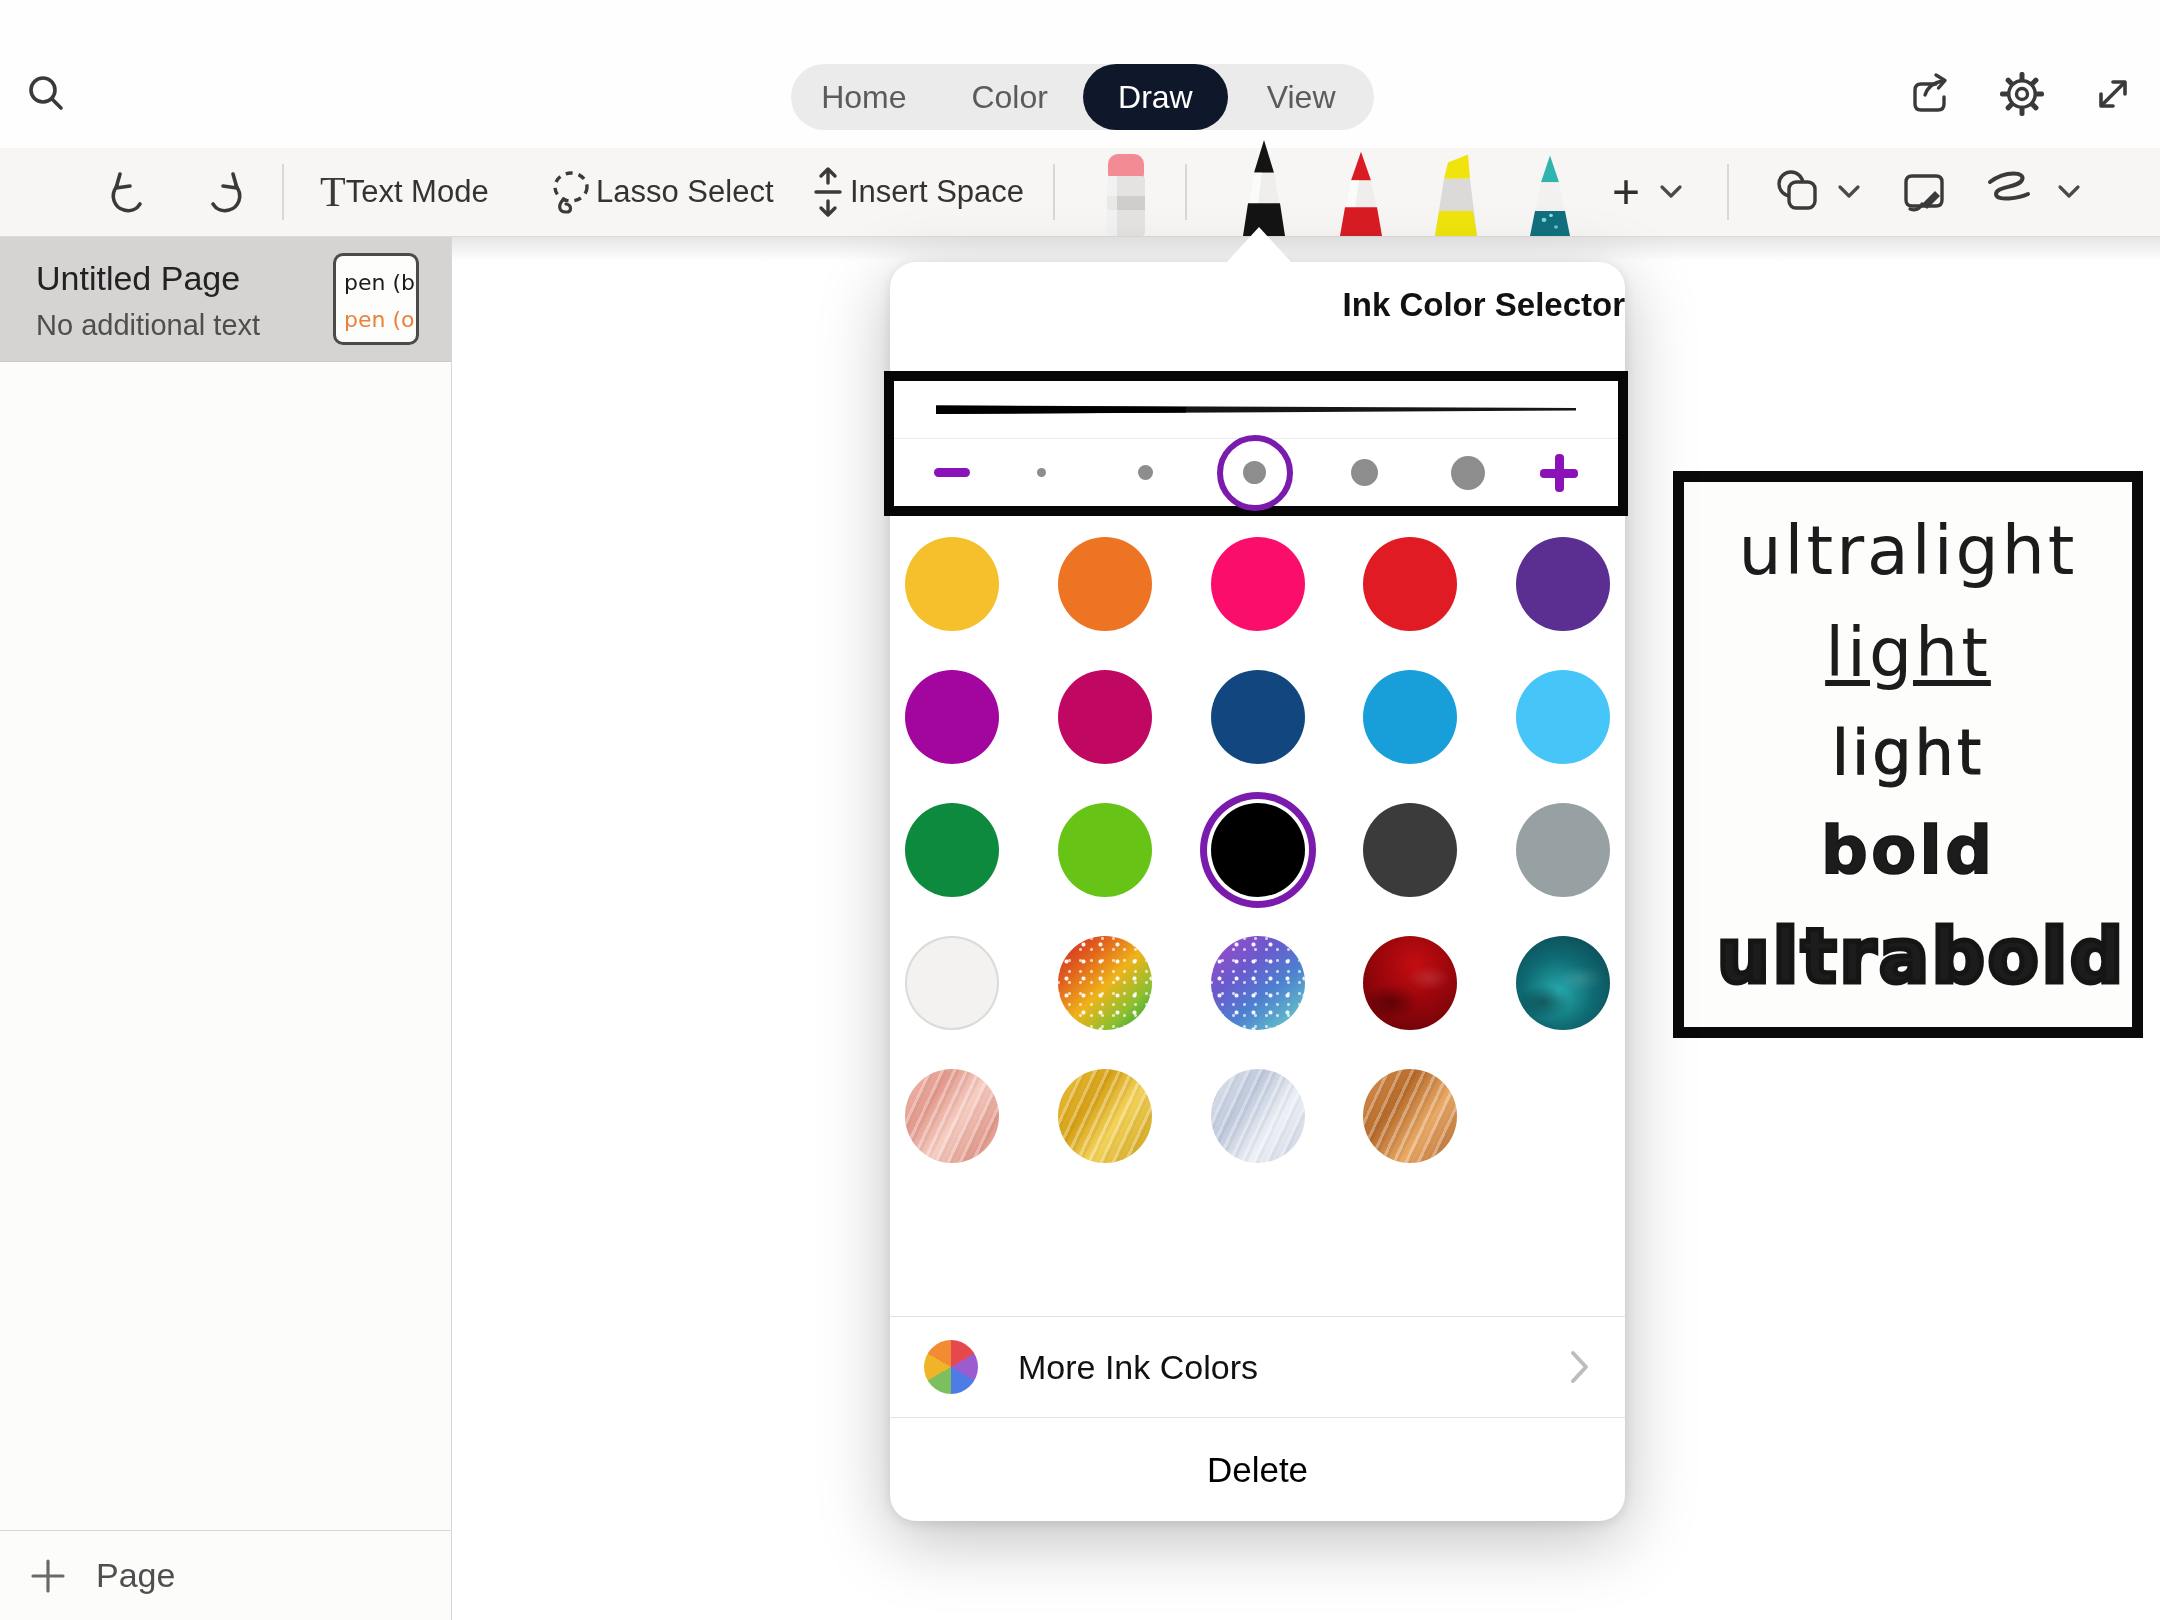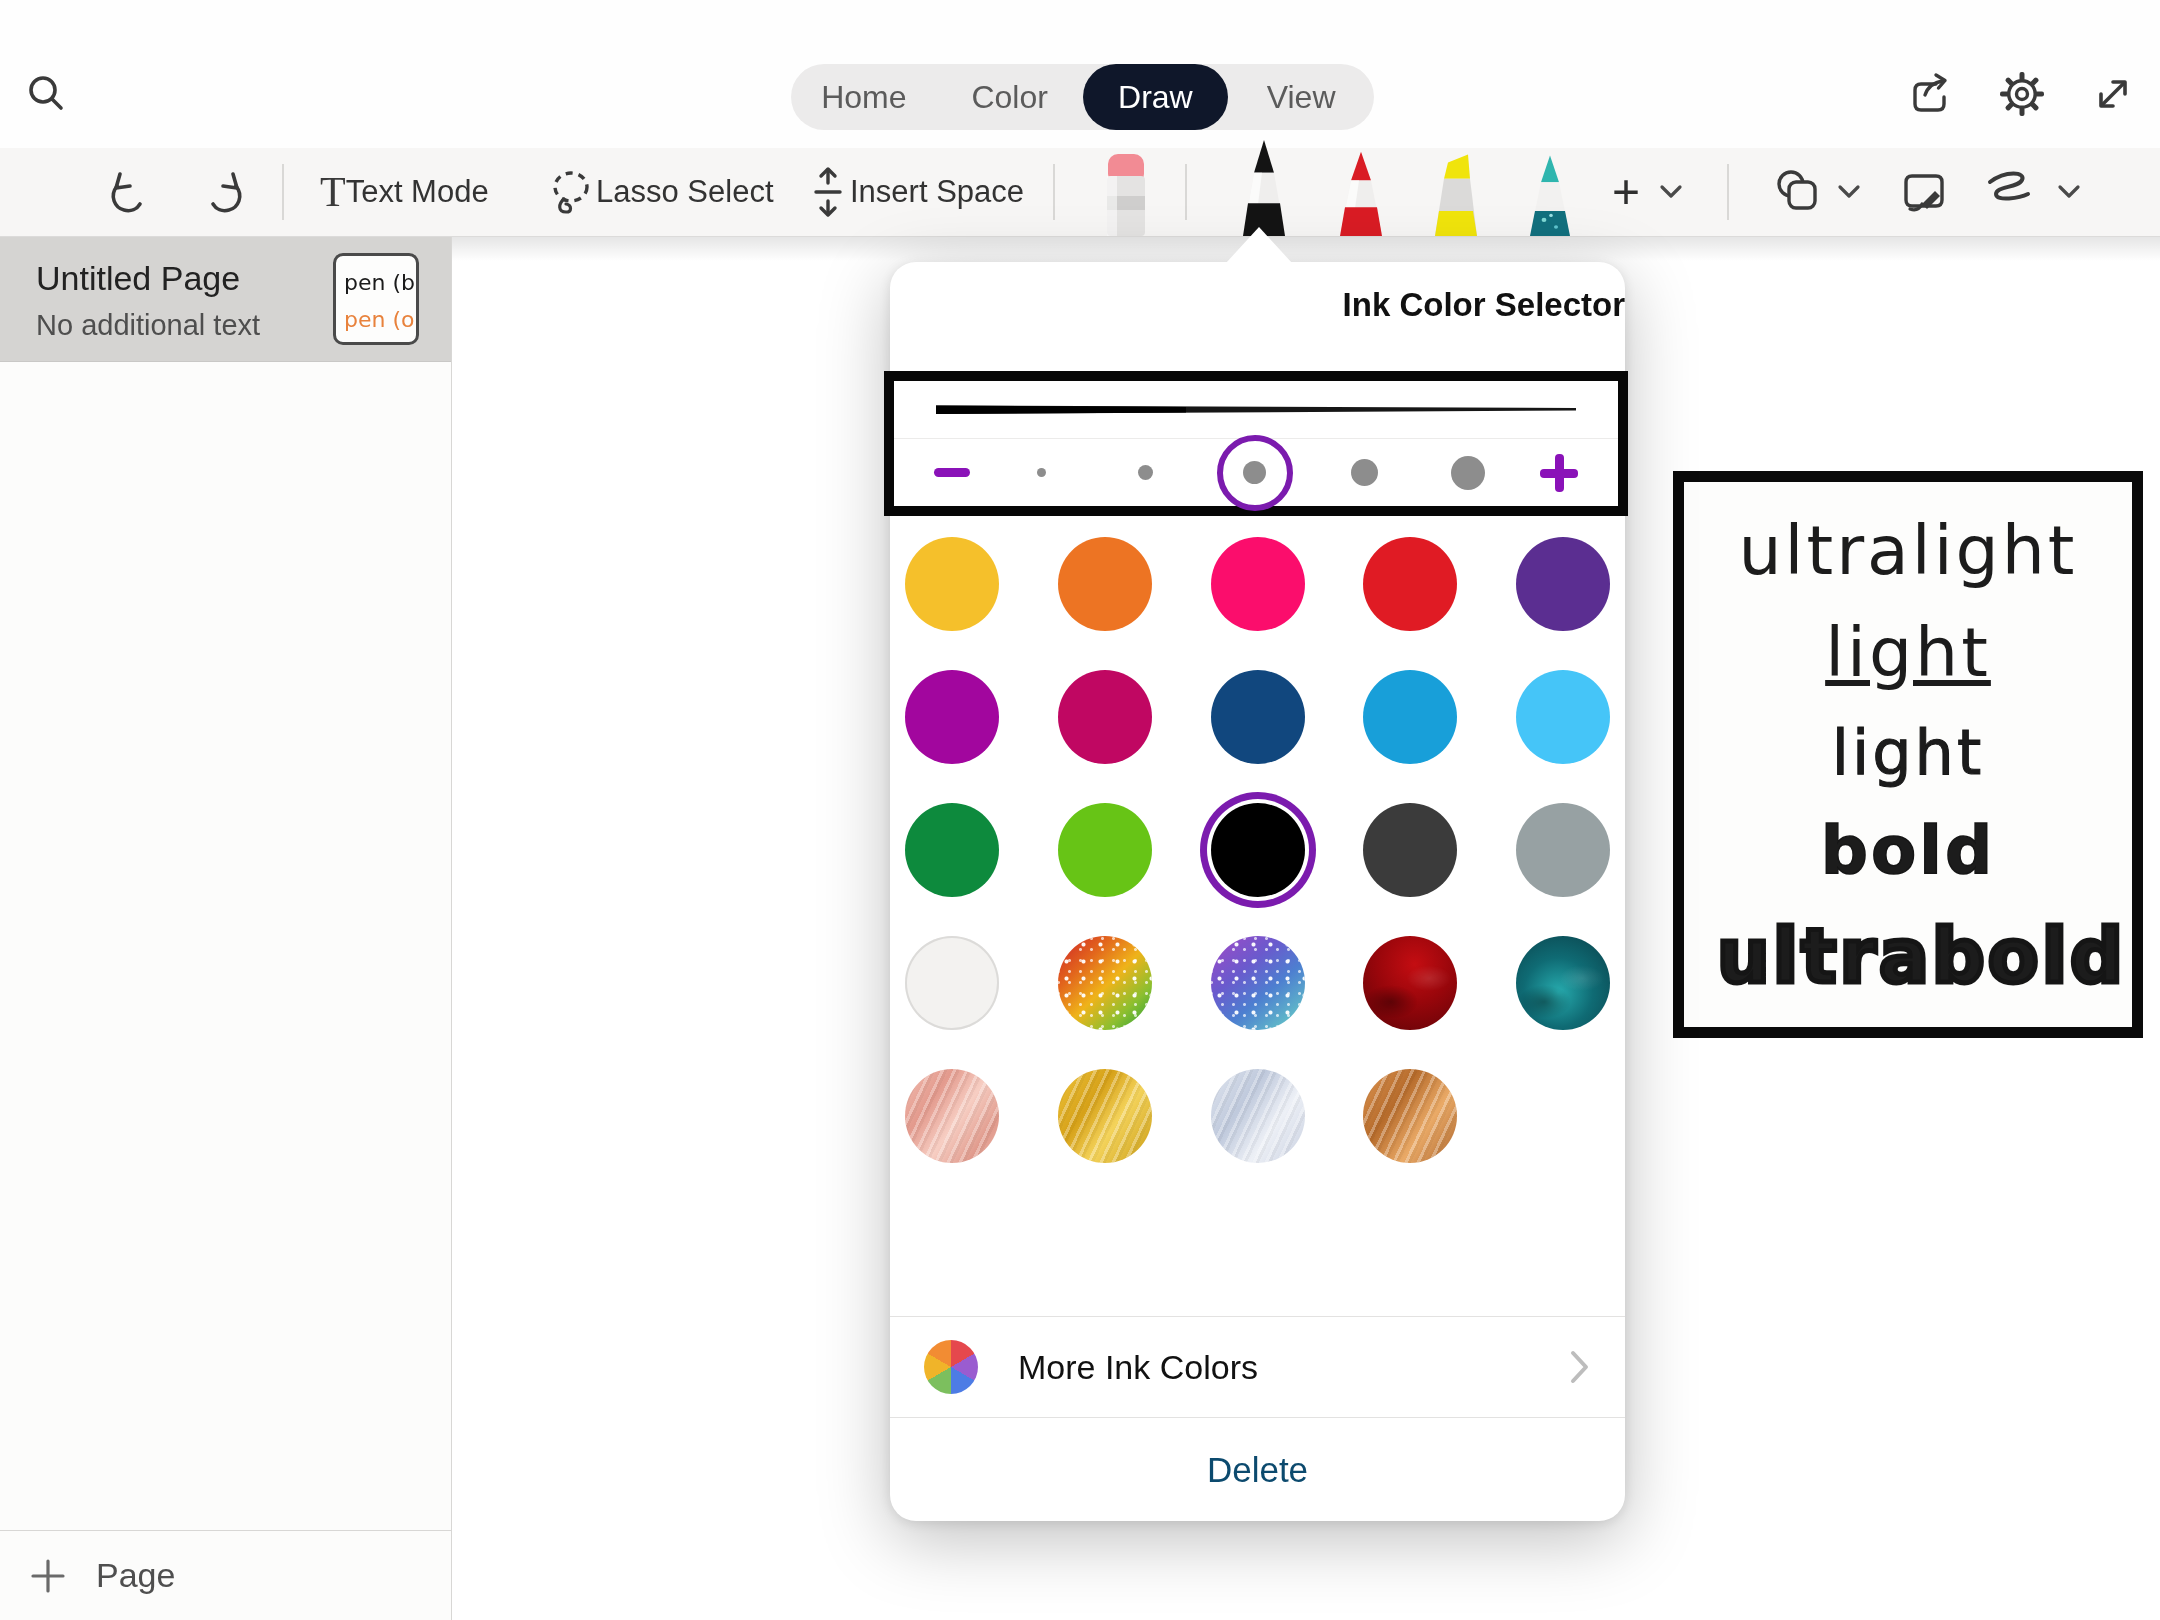--- a/index.html
+++ b/index.html
@@ -362,21 +362,21 @@
 
     <div class="more-row">
       <div class="wheel"></div>
       <div class="more-label">More Ink Colors</div>
       <svg width="22" height="36" viewBox="0 0 22 36">
         <path d="M4 4 L17 18 L4 32" fill="none" stroke="#BDBDBD" stroke-width="4" stroke-linecap="round" stroke-linejoin="round"></path>
       </svg>
     </div>
 
     <div class="delete-row">
-      <span class="delete-label" style="color: #0c4a6e;">Delete</span>
+      <span class="delete-label" style="color: #000000;">Delete</span>
     </div>
   </div>
 
   <div class="weight-panel" id="weights-host">
       <div class="wline" style="font-size: 68px; font-weight: normal;">ultralight</div>
       <div class="wline" style="font-size: 68px; font-weight: normal; text-decoration: underline;">light</div>
       <div class="wline" style="font-size: 62px; font-weight: normal; -webkit-text-stroke: 1px rgb(21, 21, 21);">light</div>
       <div class="wline" style="font-size: 66px; font-weight: bold; -webkit-text-stroke: 1.5px rgb(21, 21, 21);">bold</div>
       <div class="wline" style="font-size: 74px; font-weight: bold; margin-left: 27px; -webkit-text-stroke: 5px rgb(21, 21, 21);">ultrabold</div>
     </div>

